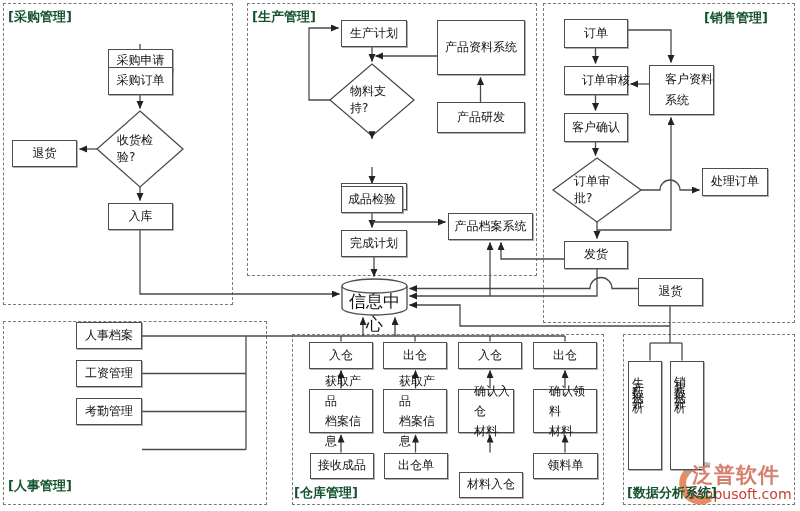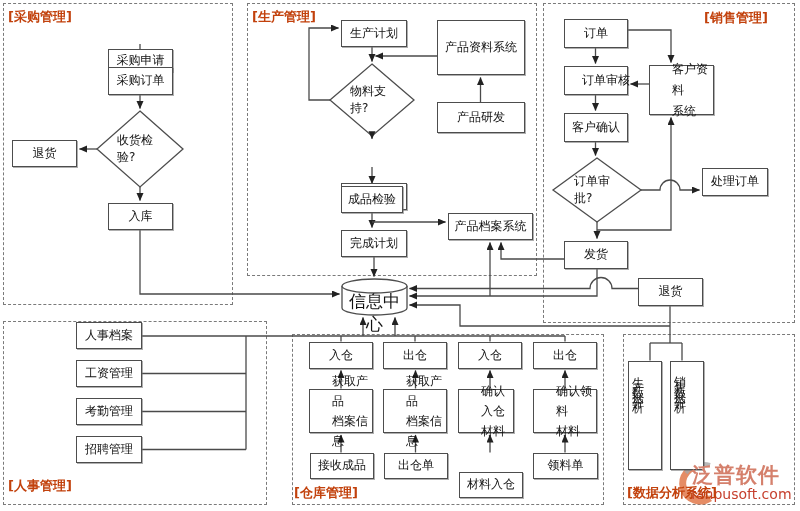--- a/index.html
+++ b/index.html
@@ -3,25 +3,25 @@
 <meta charset="utf-8">
 <style>
   html,body{margin:0;padding:0;background:#fff;}
   #stage{position:relative;width:800px;height:511px;background:#fff;overflow:hidden;
          font-family:"DejaVu Sans","Liberation Sans",sans-serif;color:#111;}
   svg{position:absolute;left:0;top:0;}
   .ln{fill:none;stroke:#4a4a4a;stroke-width:1.3px;}
   .lna{fill:none;stroke:#4a4a4a;stroke-width:1.3px;marker-end:url(#ar);}
   .shape{fill:#ffffff;stroke:#4d4d4d;stroke-width:1.3px;}
   .sec{position:absolute;border:1px dashed #7a7a7a;box-sizing:border-box;}
-  .seclabel{position:absolute;font-weight:bold;font-size:13px;color:#c2410c;white-space:nowrap;}
+  .seclabel{position:absolute;font-weight:bold;font-size:13px;color:#14532d;white-space:nowrap;}
   .box{position:absolute;background:#fff;border:1px solid #4d4d4d;box-sizing:border-box;
        display:flex;align-items:center;justify-content:center;text-align:center;
        font-size:12px;line-height:1.3;box-shadow:1px 1px 0 rgba(110,110,110,.55);white-space:nowrap;}
-  .box.ml{justify-content:flex-start;text-align:left;padding-left:22px;white-space:pre-line;line-height:20px;}
+  .box.ml{justify-content:flex-start;text-align:left;padding-left:15px;white-space:pre-line;line-height:20px;}
   .box.cust{line-height:21px;}
   .vbox{position:absolute;background:#fff;border:1px solid #4d4d4d;box-sizing:border-box;
         box-shadow:1px 1px 0 rgba(110,110,110,.55);
         writing-mode:vertical-lr;text-orientation:upright;font-size:12px;
         letter-spacing:5px;padding-top:5px;text-align:left;}
   .dtext{position:absolute;font-size:12px;line-height:17px;white-space:pre-line;text-align:left;}
   .cyltext{position:absolute;font-size:17px;text-align:center;}
   .wm-brand{position:absolute;left:692px;top:461px;font-size:21px;font-weight:600;
             color:#d5806c;letter-spacing:1px;white-space:nowrap;}
   .wm-domain{position:absolute;left:691px;top:486px;font-size:14px;color:#c6402e;white-space:nowrap;}
@@ -143,21 +143,20 @@
 验?</div>
   <div class="dtext" style="left:350px;top:83px;width:50px;">物料支
 持?</div>
   <div class="dtext" style="left:574px;top:173px;width:50px;">订单审
 批?</div>
   <div class="cyltext" style="left:343px;top:290px;width:63px;">信息中心</div>
 
   <div class="box" style="left:76px;top:322px;width:66px;height:27px;">人事档案</div>
   <div class="box" style="left:76px;top:360px;width:66px;height:27px;">工资管理</div>
   <div class="box" style="left:76px;top:398px;width:66px;height:27px;">考勤管理</div>
-  <div class="box" style="left:76px;top:436px;width:66px;height:27px;">招聘管理</div>
 
   <div class="box" style="left:309px;top:342px;width:64px;height:27px;">入仓</div>
   <div class="box" style="left:383px;top:342px;width:64px;height:27px;">出仓</div>
   <div class="box" style="left:458px;top:342px;width:64px;height:27px;">入仓</div>
   <div class="box" style="left:533px;top:342px;width:64px;height:27px;">出仓</div>
 
   <div class="box ml" style="left:309px;top:389px;width:64px;height:44px;">获取产品
 档案信息</div>
   <div class="box ml" style="left:383px;top:389px;width:64px;height:44px;">获取产品
 档案信息</div>

